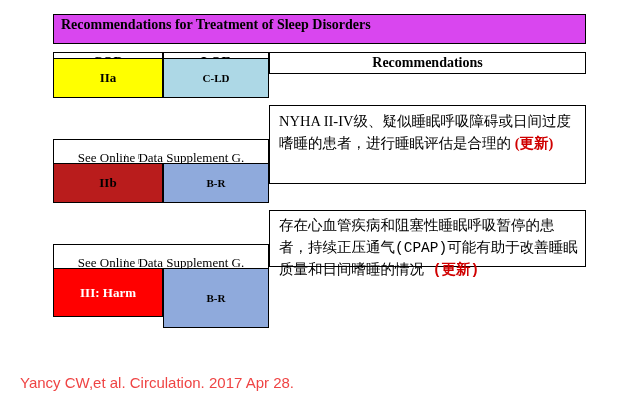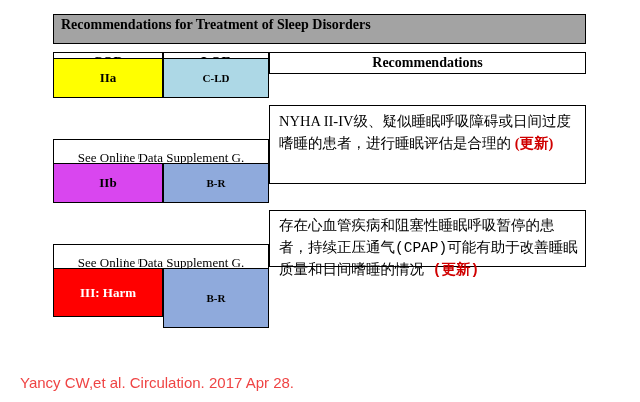--- a/index.html
+++ b/index.html
@@ -23,21 +23,21 @@
   }
 
   
   .title-row {
     position: absolute;
     left: 53px;
     top: 14px;
     width: 533px;
     height: 30px;
     border: 1px solid #000000;
-    background: #a3a3a3;
+    background: #d946ef;
     box-sizing: border-box;
   }
   .title-text {
     position: absolute;
     left: 7px;
     top: 2px;
     font-size: 14px;
     font-weight: bold;
     color: #000000;
     font-family: "Liberation Serif", serif;
@@ -177,21 +177,21 @@
     <div class="cell loe-cell" style="height:40px; background:#add8e6;">C-LD</div>
     <div class="cell supp-cell" style="top:40px; height:39px;">See Online Data Supplement G.</div>
     <div class="cell rec-cell" style="height:79px;">
       <span>NYHA II-IV级、疑似睡眠呼吸障碍或日间过度嗜睡的患者，进行睡眠评估是合理的 </span><span class="new">(更新)</span>
     </div>
   </div>
 
   <div class="stub" style="left:125px; top:154px;"></div>
 
   <div class="block" style="top:163px; height:86px;">
-    <div class="cell cor-cell" style="height:40px; background:#d946ef;">IIb</div>
+    <div class="cell cor-cell" style="height:40px; background:#b91c1c;">IIb</div>
     <div class="cell loe-cell" style="height:40px; background:#8faadc;">B-R</div>
     <div class="cell supp-cell" style="top:40px; height:39px;">See Online Data Supplement G.</div>
     <div class="cell rec-cell" style="height:57px;font-family:Liberation Mono, monospace;">
       <span>存在心血管疾病和阻塞性睡眠呼吸暂停的患者，持续正压通气(CPAP)可能有助于改善睡眠质量和日间嗜睡的情况 </span><span class="new">(更新)</span>
     </div>
   </div>
 
   <div class="stub" style="left:125px; top:259px;"></div>
 
   <div class="block" style="top:268px; height:60px;">

